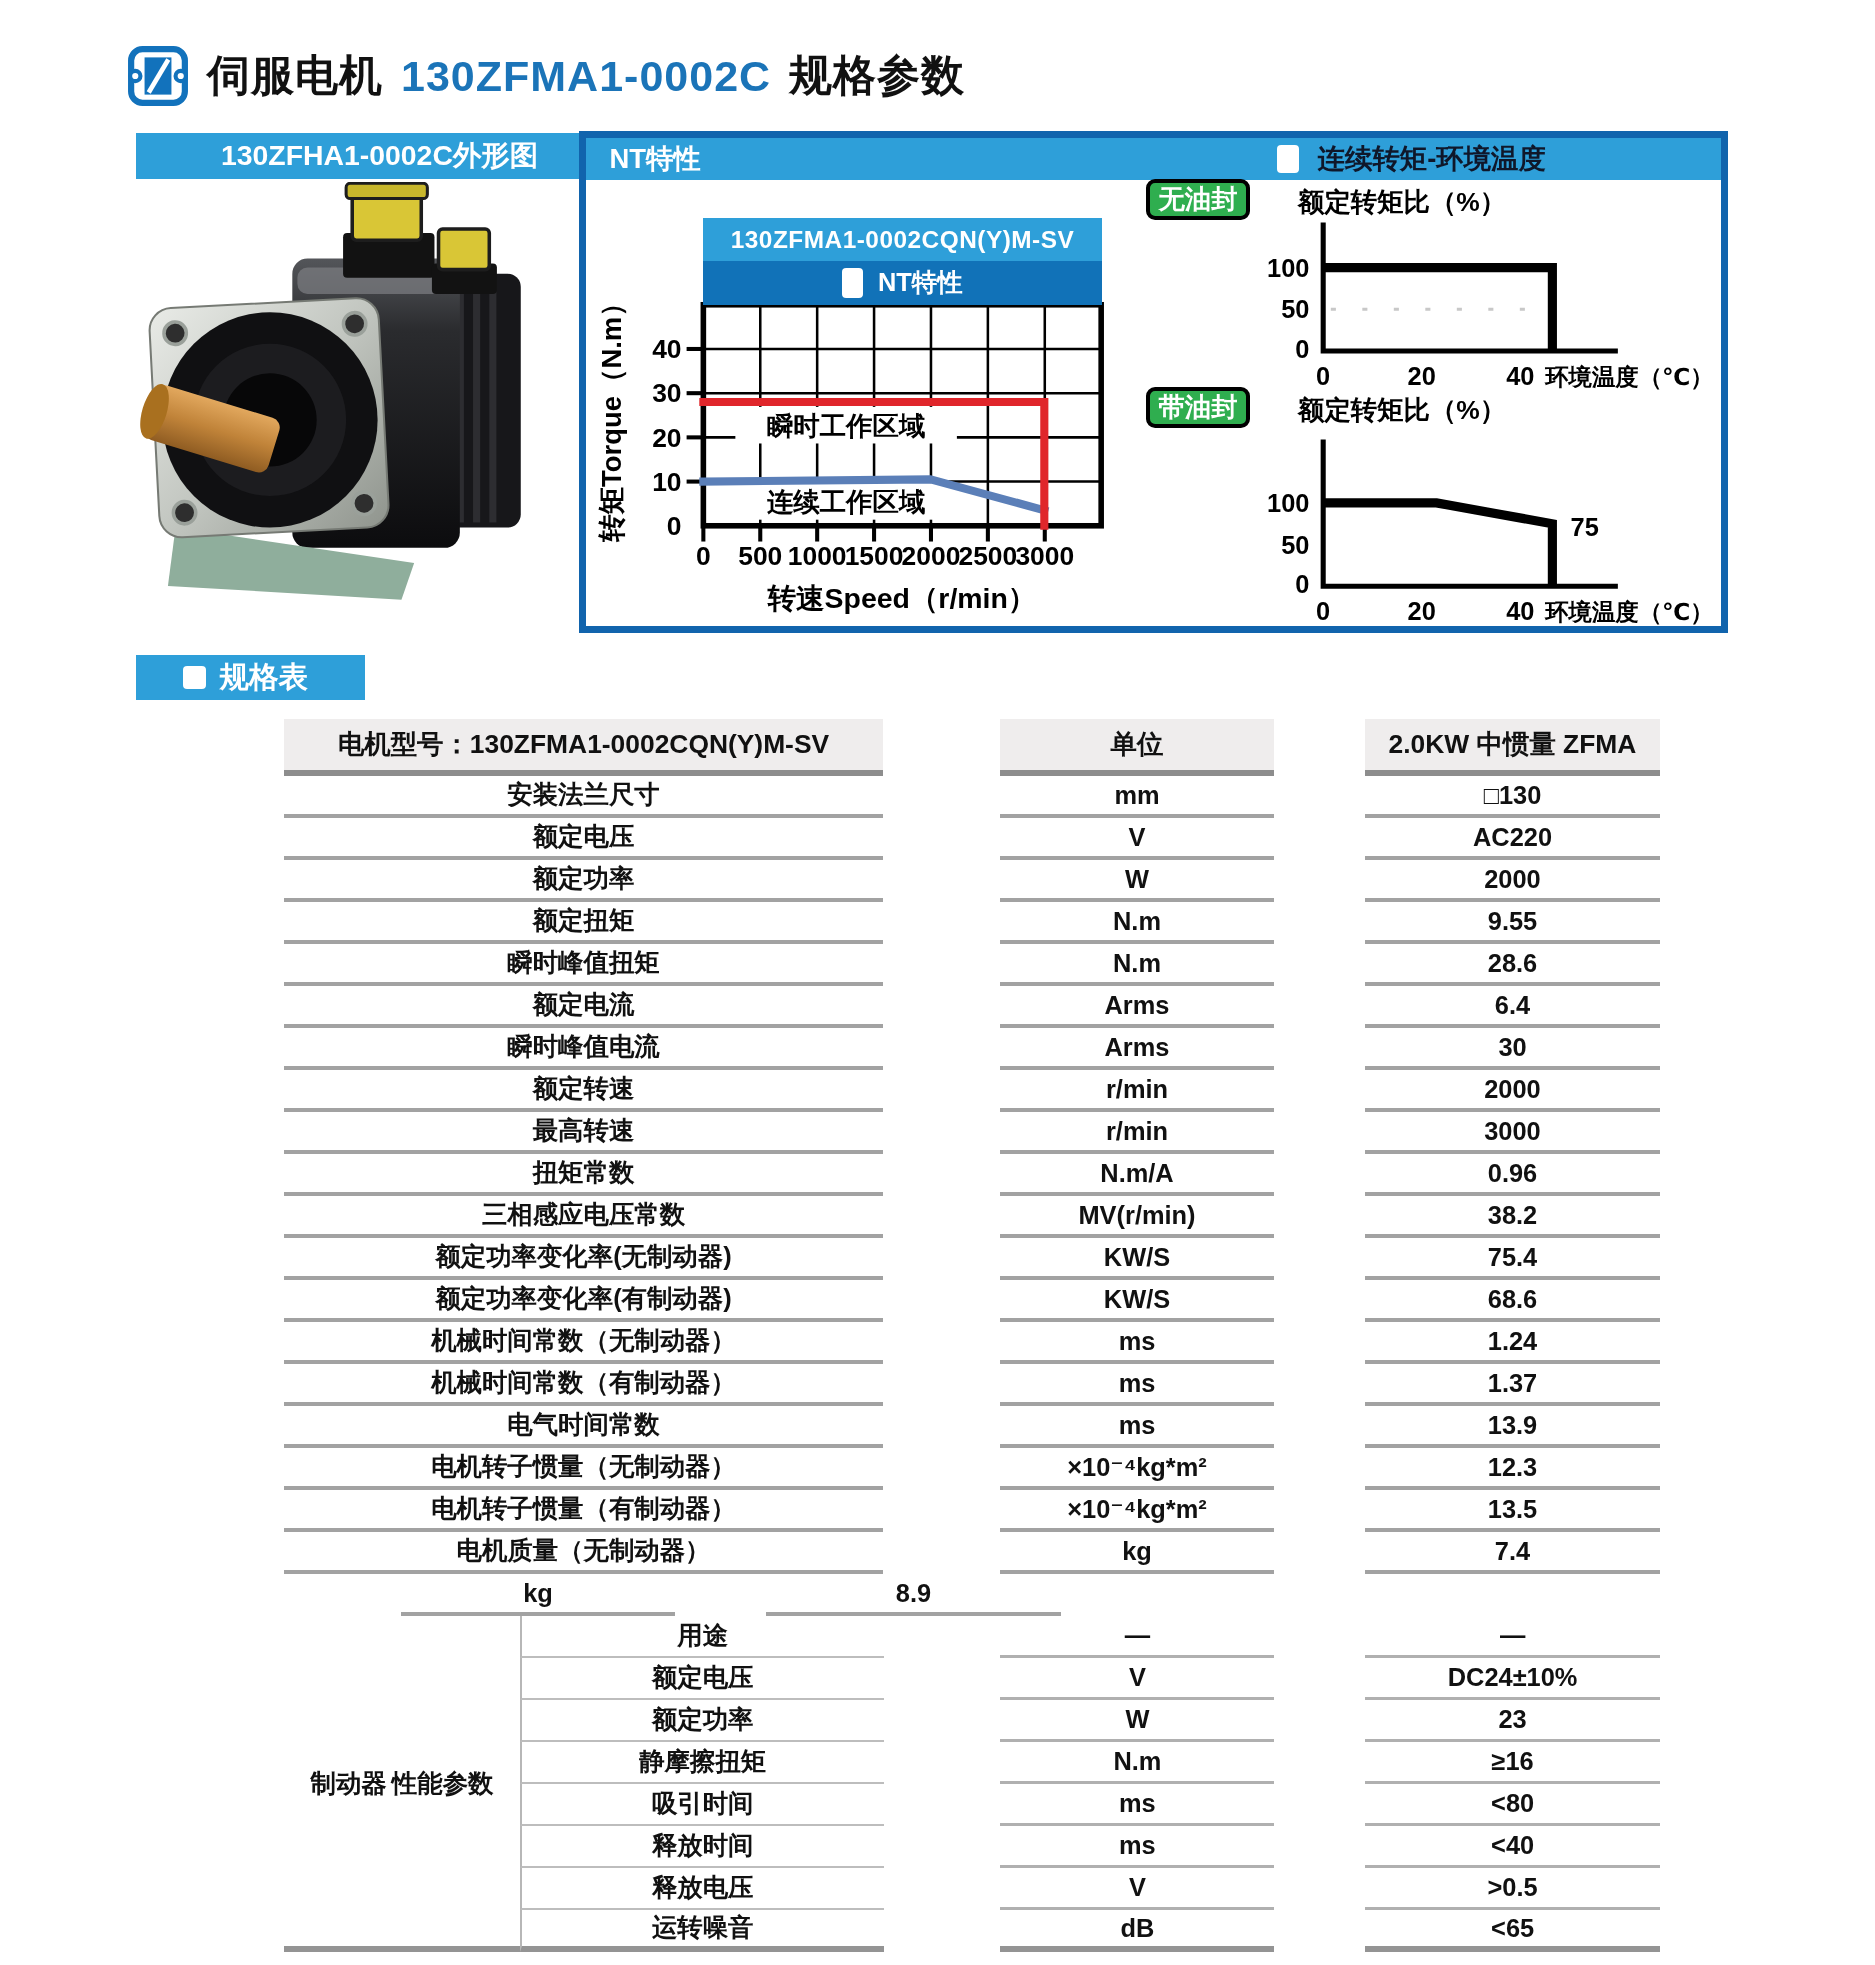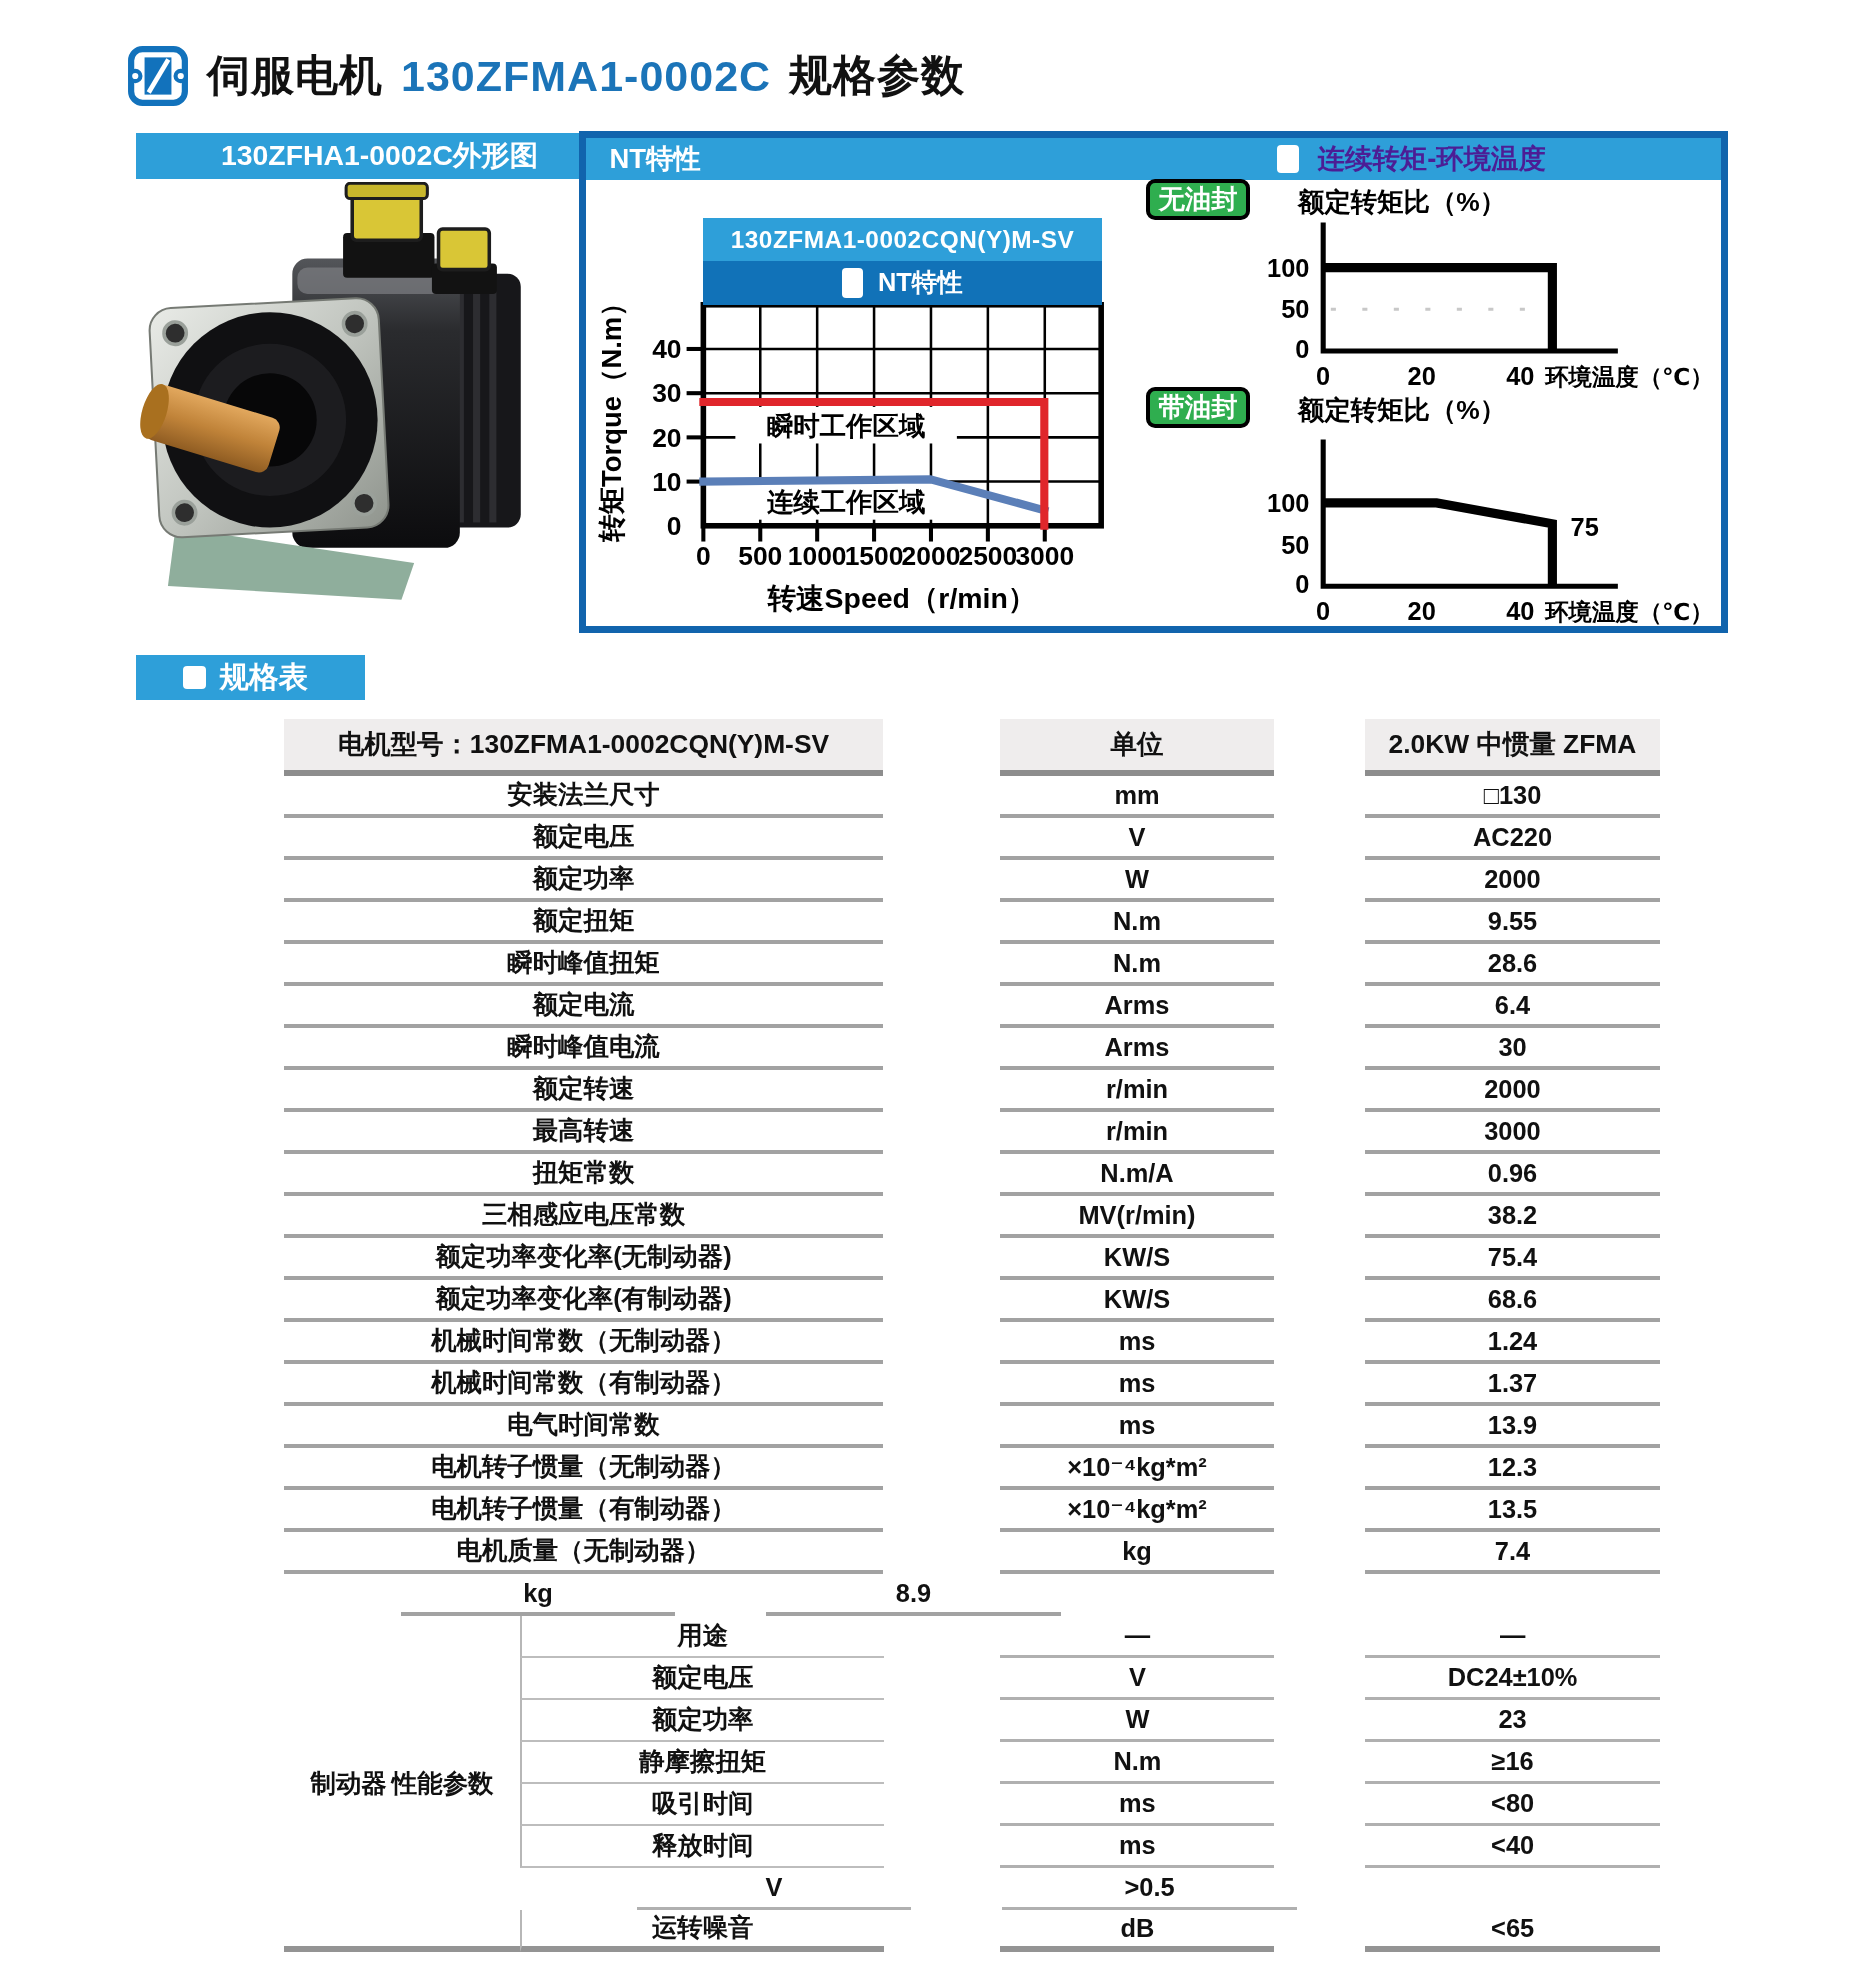--- a/index.html
+++ b/index.html
@@ -16,21 +16,21 @@
                  color:#fff; font-size:28.4px; display:flex; align-items:center; justify-content:center; }
   .motor-svg { position:absolute; left:140px; top:182px; }
 
   
   .panel { position:absolute; left:579px; top:131px; width:1149px; height:502px;
            border:7.1px solid #1164AD; background:#fff; }
   .panel-header { position:absolute; left:0; top:0; width:1135px; height:42px; background:#2E9FD9; }
   .panel-header .ph-left { position:absolute; left:23.4px; top:0; height:42px; display:flex; align-items:center;
                            color:#fff; font-size:27.4px; }
   .panel-header .ph-right { position:absolute; left:691px; top:0; height:42px; display:flex; align-items:center;
-                            gap:18.3px; color:#4c1d95; font-size:27.4px; }
+                            gap:18.3px; color:#0f172a; font-size:27.4px; }
   .wsq { display:inline-block; width:22.3px; height:28.4px; background:#fff; border-radius:4.1px; }
   .wsq.sm { width:23.4px; height:23.4px; }
 
   .nt-title1 { position:absolute; left:117px; top:80px; width:399px; height:43px; background:#2E9FD9;
                color:#fff; font-size:24.4px; display:flex; align-items:center; justify-content:center; letter-spacing:0.5px; }
   .nt-title2 { position:absolute; left:117px; top:123px; width:399px; height:44px; background:#1172B8;
                color:#fff; font-size:25.4px; display:flex; align-items:center; justify-content:center; gap:15.2px; }
   .nt-title2 .wsq { width:20.3px; height:29.5px; }
 
   .charts-svg { position:absolute; left:0; top:0; }
@@ -462,20 +462,21 @@
           <div class="trow brake">
             <div class="c1a"></div>
             <div class="cell c1b">释放时间</div>
             <div class="g1"></div>
             <div class="cell c2">ms</div>
             <div class="g2"></div>
             <div class="cell c3">&lt;40</div>
           </div>
           <div class="trow brake">
             <div class="c1a"></div>
+            <div class="cell c1b">释放电压</div>
             <div class="g1"></div>
             <div class="cell c2">V</div>
             <div class="g2"></div>
             <div class="cell c3">&gt;0.5</div>
           </div>
           <div class="trow brake last">
             <div class="c1a"></div>
             <div class="cell c1b">运转噪音</div>
             <div class="g1"></div>
             <div class="cell c2">dB</div>

